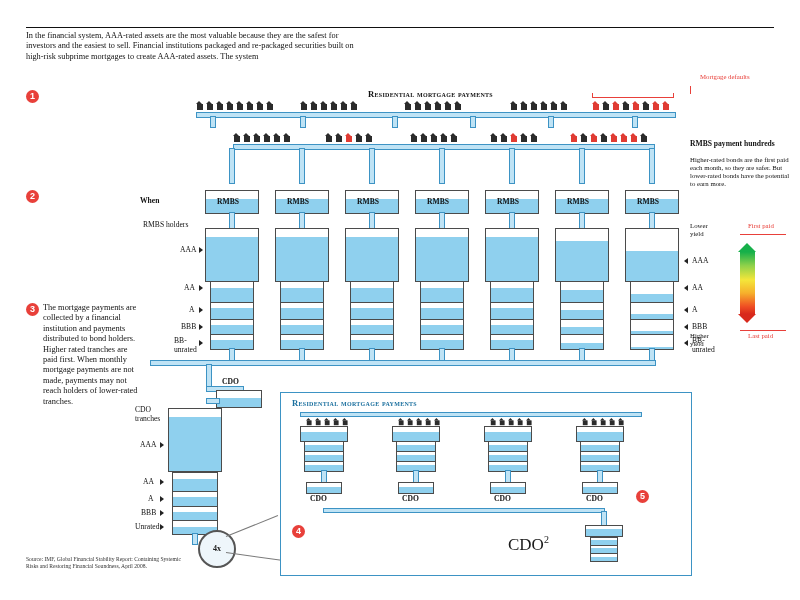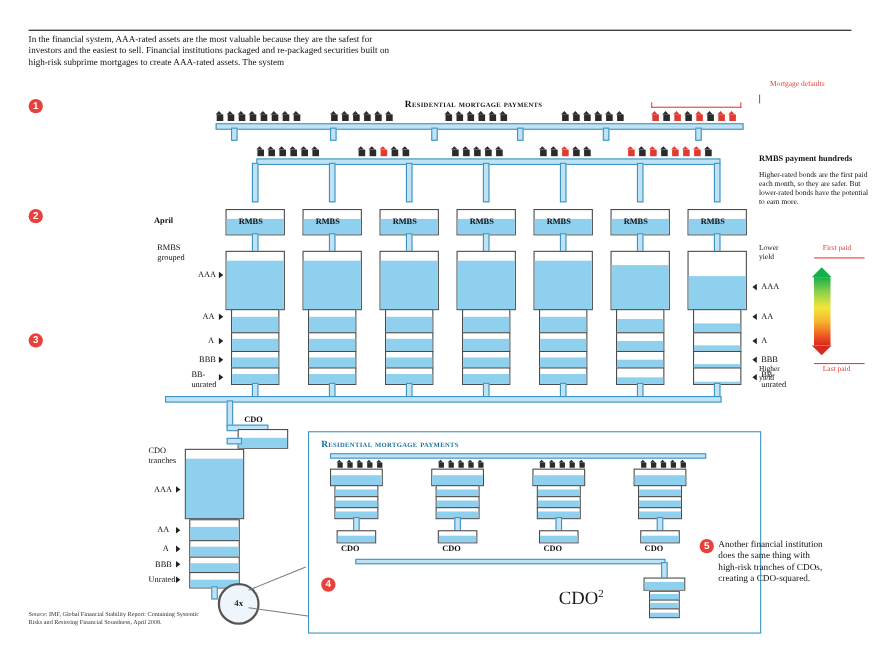--- a/index.html
+++ b/index.html
@@ -102,20 +102,21 @@
 
   <div class="rule"></div>
 
   <div class="intro col1">In the financial system, AAA-rated assets are the most valuable because they are the safest for investors and the easiest to sell. Financial institutions packaged and re-packaged securities built on high-risk subprime mortgages to create AAA-rated assets. The system</div>
 
   <div class="bullet" style="left:26px;top:90px;">1</div>
 
   <div class="bullet" style="left:26px;top:190px;">2</div>
 
   <div class="bullet" style="left:26px;top:303px;">3</div>
+  <div class="step" style="left:43px;top:303px;">The mortgage payments are collected by a financial institution and payments distributed to bond holders. Higher rated tranches are paid first. When monthly mortgage payments are not made, payments may not reach holders of lower-rated tranches.</div>
 
   <div class="lbl hdr-caps" style="left:368px;top:90px;">Residential mortgage payments</div>
 
   <div class="houses" style="left:0;top:0;">
     <div class="house" style="left:196px;top:101px;">
         <div class="roof"></div>
         <div class="body"></div>
       </div>
     <div class="house" style="left:206px;top:101px;">
         <div class="roof"></div>
@@ -395,21 +396,21 @@
   <div class="pipe-o" style="left:233px;top:144px;width:420px;height:4px;"></div>
 
   <div class="pipe-o" style="left:229px;top:148px;width:4px;height:34px;"></div>
   <div class="pipe-o" style="left:299px;top:148px;width:4px;height:34px;"></div>
   <div class="pipe-o" style="left:369px;top:148px;width:4px;height:34px;"></div>
   <div class="pipe-o" style="left:439px;top:148px;width:4px;height:34px;"></div>
   <div class="pipe-o" style="left:509px;top:148px;width:4px;height:34px;"></div>
   <div class="pipe-o" style="left:579px;top:148px;width:4px;height:34px;"></div>
   <div class="pipe-o" style="left:649px;top:148px;width:4px;height:34px;"></div>
 
-  <div class="lbl b" style="left:140px;top:196px;">April</div>
+  <div class="lbl b" style="left:140px;top:196px;">When</div>
 
   <div class="tank" style="left:205px;top:190px;width:52px;height:22px;">
     <div class="fill" style="height:14px;"></div>
     <div class="lbl b" style="left:11px;top:6px;">RMBS</div>
   </div>
   <div class="tank" style="left:275px;top:190px;width:52px;height:22px;">
     <div class="fill" style="height:14px;"></div>
     <div class="lbl b" style="left:11px;top:6px;">RMBS</div>
   </div>
   <div class="tank" style="left:345px;top:190px;width:52px;height:22px;">
@@ -434,21 +435,21 @@
   </div>
 
   <div class="pipe-o" style="left:229px;top:212px;width:4px;height:16px;"></div>
   <div class="pipe-o" style="left:299px;top:212px;width:4px;height:16px;"></div>
   <div class="pipe-o" style="left:369px;top:212px;width:4px;height:16px;"></div>
   <div class="pipe-o" style="left:439px;top:212px;width:4px;height:16px;"></div>
   <div class="pipe-o" style="left:509px;top:212px;width:4px;height:16px;"></div>
   <div class="pipe-o" style="left:579px;top:212px;width:4px;height:16px;"></div>
   <div class="pipe-o" style="left:649px;top:212px;width:4px;height:16px;"></div>
 
-  <div class="lbl" style="left:143px;top:220px;width:46px;">RMBS grouped</div>
+  <div class="lbl" style="left:143px;top:220px;width:46px;">RMBS holders</div>
 
   <div class="lbl" style="left:180px;top:245px;">AAA</div>
   <div class="tri" style="left:199px;top:247px;"></div>
   <div class="lbl" style="left:184px;top:283px;">AA</div>
   <div class="tri" style="left:199px;top:285px;"></div>
   <div class="lbl" style="left:189px;top:305px;">A</div>
   <div class="tri" style="left:199px;top:307px;"></div>
   <div class="lbl" style="left:181px;top:322px;">BBB</div>
   <div class="tri" style="left:199px;top:324px;"></div>
   <div class="lbl" style="left:174px;top:336px;width:26px;">BB-unrated</div>
@@ -818,17 +819,16 @@
     </div>
   <div class="tank" style="left:590px;top:553px;width:26px;height:7px;">
       <div class="fill" style="height:4px;"></div>
     </div>
 
   <div class="cdo2" style="left:508px;top:534px;"><span>CDO</span><sup>2</sup></div>
 
   <div class="bullet" style="left:292px;top:525px;">4</div>
 
   <div class="bullet" style="left:636px;top:490px;">5</div>
-  <div class="step" style="left:653px;top:490px;width:96px;">Another financial institution does the same thing with high-risk tranches of CDOs, creating a CDO-squared.</div>
 
   <div class="src">Source: IMF, Global Financial Stability Report: Containing Systemic Risks and Restoring Financial Soundness, April 2008.</div>
 
 </div>
 
 </body></html>

